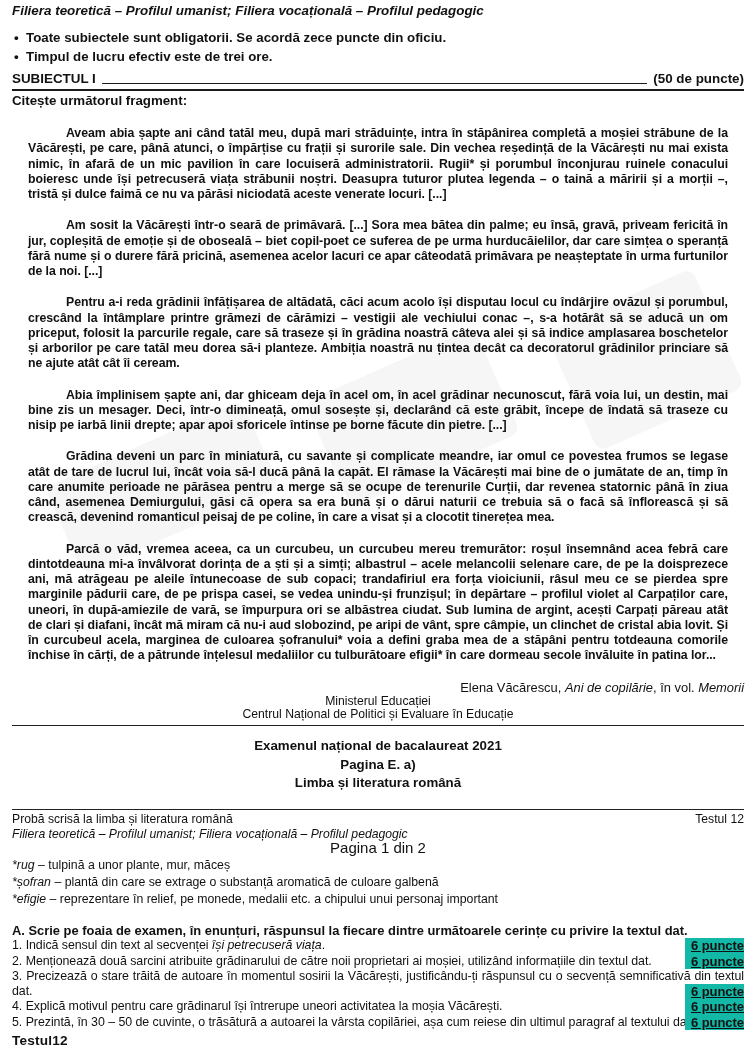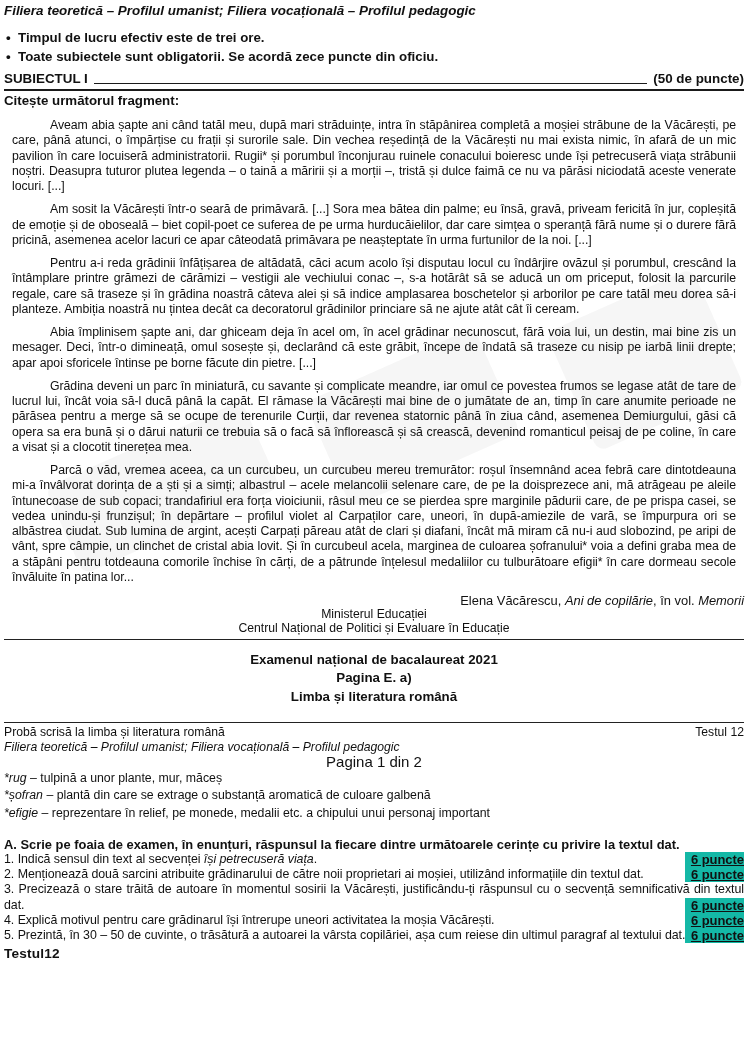--- a/index.html
+++ b/index.html
@@ -4,21 +4,21 @@
 <style>
   html, body { margin: 0; padding: 0; }
   body {
     width: 749px; height: 1051px;
     background: #ffffff;
     color: #111;
     font-family: "Liberation Sans", sans-serif;
     overflow: hidden;
     position: relative;
   }
-  .page { position: relative; padding: 3px 5px 0 4px; z-index: 1; }
+  .page { position: relative; padding: 3px 5px 0 12px; z-index: 1; }
 
   
   .watermark { position: absolute; inset: 0; z-index: 0; pointer-events: none; }
   .watermark div { position: absolute; background: rgba(40,40,40,0.045); border-radius: 10px; transform: rotate(-24deg); }
   .wm1 { left: 55px;  top: 440px; width: 215px; height: 95px; }
   .wm2 { left: 320px; top: 360px; width: 185px; height: 115px; }
   .wm3 { left: 565px; top: 295px; width: 160px; height: 130px; }
 
   .doc-title { font-weight: bold; font-style: italic; font-size: 13.4px; line-height: 16px; }
 
@@ -29,22 +29,22 @@
   .subject-row {
     display: flex; align-items: flex-end;
     font-weight: bold; font-size: 13.4px; line-height: 16px;
     border-bottom: 2px solid #1a1a1a; padding-bottom: 2px; margin-top: 5px;
   }
   .subject-row .fill { flex: 1; border-bottom: 1.5px solid #1a1a1a; margin: 0 6px 3px 6px; }
 
   .read-prompt { font-weight: bold; font-size: 13.3px; line-height: 18px; margin-top: 1px; }
 
   .fragment p {
-    margin: 8px; text-align: justify; text-indent: 38px;
-    font-size: 12.3px; line-height: 15.25px; letter-spacing: -0.05px;
+    margin: 16px; text-align: justify; text-indent: 38px;
+    font-size: 12.3px; line-height: 15.25px; letter-spacing: -0.05px; font-weight: bold;
   }
   .attribution { text-align: right; font-size: 12.9px; line-height: 15px; margin-top: 1px; }
   .attribution .it { font-style: italic; }
 
   .ministry { text-align: center; font-size: 12.2px; line-height: 13.8px; }
 
   .rule { border: none; border-top: 1.7px solid #222; margin: 3px 0 0 0; }
 
   .exam-block { text-align: center; font-weight: bold; font-size: 13.3px; line-height: 18.5px; margin-top: 11px; margin-bottom: 16px; }
 
@@ -70,22 +70,22 @@
   <div class="wm1"></div>
     <div class="wm2"></div>
     <div class="wm3"></div>
 </div>
 
 <div class="page">
 
   <div class="doc-title">Filiera teoretică – Profilul umanist; Filiera vocațională – Profilul pedagogic</div>
 
   <div class="bullets">
+    <div class="bullet-item">Toate subiectele sunt obligatorii. Se acordă zece puncte din oficiu.</div>
     <div class="bullet-item">Timpul de lucru efectiv este de trei ore.</div>
-    <div class="bullet-item">Toate subiectele sunt obligatorii. Se acordă zece puncte din oficiu.</div>
   </div>
 
   <div class="subject-row">
     <span>SUBIECTUL I</span>
     <span class="fill"></span>
     <span>(50 de puncte)</span>
   </div>
 
   <div class="read-prompt">Citește următorul fragment:</div>
 

